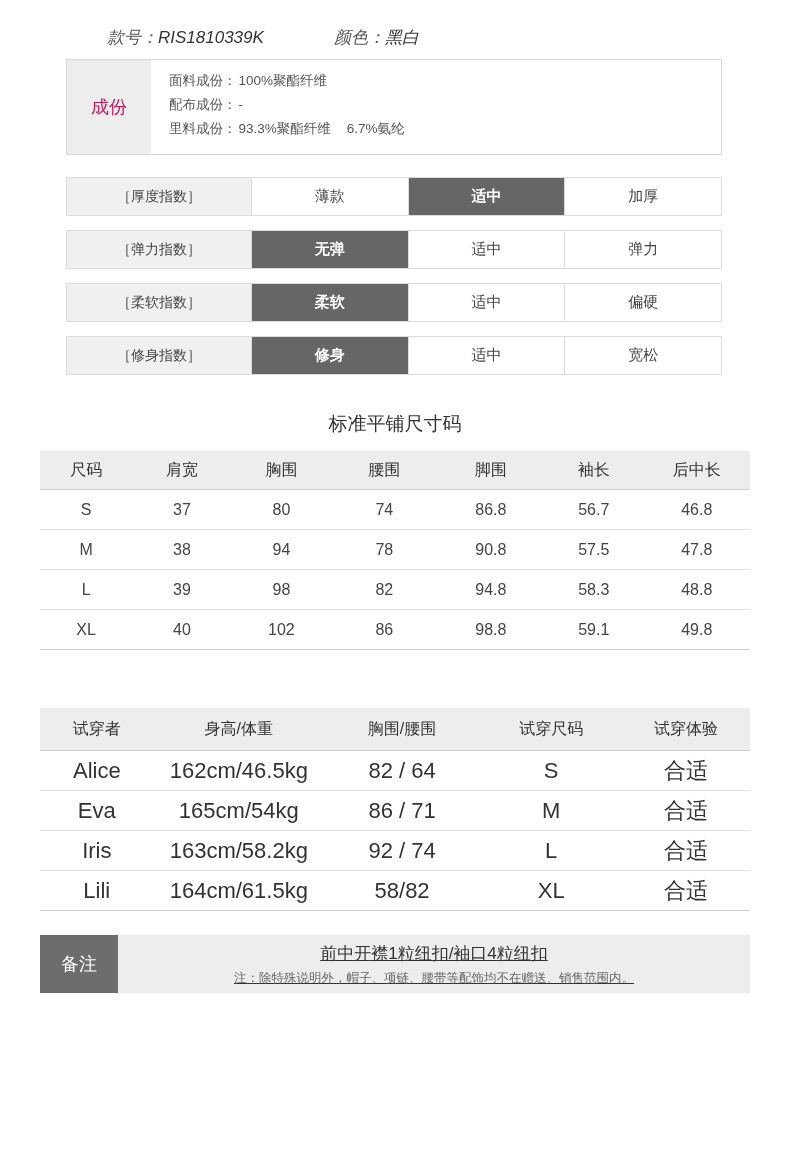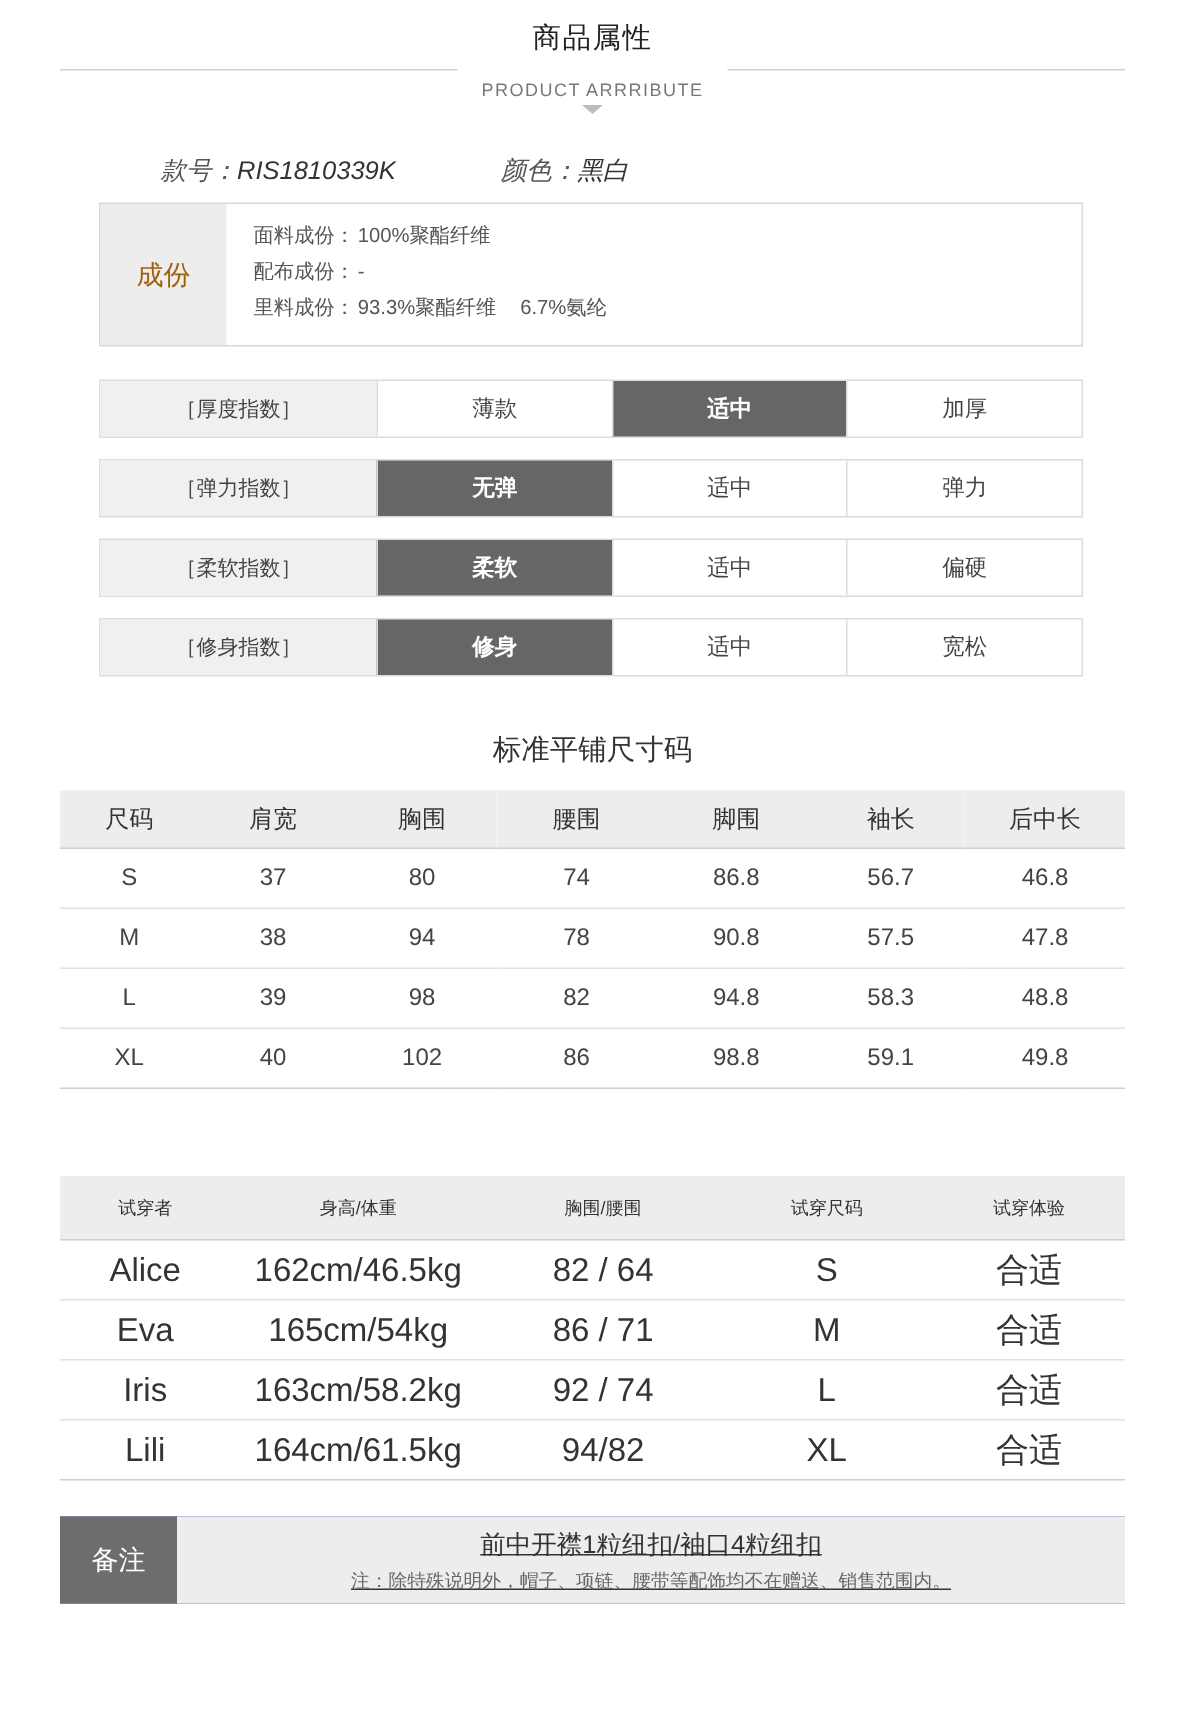--- a/index.html
+++ b/index.html
@@ -45,21 +45,21 @@
 
   
   .comp{
     margin:0 68px 0 66px;
     border:1px solid #d8d8d8;
     display:flex;
     height:94px;
   }
   .comp-key{
     width:84px;background:#ededed;display:flex;align-items:center;justify-content:center;
-    font-size:18px;color:#a16207;
+    font-size:18px;color:#be185d;
   }
   .comp-body{
     flex:1;padding:9px 0 0 18px;
   }
   .comp-row{
     font-size:13.5px;color:#555;line-height:24px;white-space:nowrap;
   }
   .comp-row .k{color:#555;}
   .comp-row .v{color:#555;margin-left:2px;}
   .gap-sp{display:inline-block;width:14px;}
@@ -93,21 +93,21 @@
   }
   .size-tbl td{
     text-align:center;font-size:16px;color:#444;height:37px;
     border-bottom:1px solid #e2e2e2;
   }
   .size-tbl tr:last-child td{border-bottom:1px solid #cfcfcf;}
 
   
   .fit-wrap{margin:58px 40px 0 40px;}
   .fit-tbl th{
-    background:#ededed;font-size:12px;color:#333;font-weight:normal;
+    background:#ededed;font-size:16px;color:#333;font-weight:normal;
     height:40px;border-bottom:1px solid #cfcfcf;
   }
   .fit-tbl td{
     text-align:center;font-size:22px;color:#333;height:37px;
     border-bottom:1px solid #e2e2e2;
   }
   .fit-tbl tr:last-child td{border-bottom:1px solid #cfcfcf;}
 
   
   .remark{
@@ -122,30 +122,20 @@
     align-items:center;justify-content:center;text-decoration:underline;
   }
   .remark-main{font-size:17px;color:#333;}
   .remark-sub{font-size:12.5px;color:#666;margin-top:5px;}
 </style>
 </head>
 <body>
 
 <div class="page">
 
-  <div class="header">
-    <div class="cn">商品属性</div>
-    <div class="rule-wrap">
-      <div class="rule"></div>
-      <div class="rule-gap"></div>
-      <div class="rule"></div>
-    </div>
-    <div class="en">PRODUCT ARRRIBUTE</div>
-    <div class="chev"></div>
-  </div>
 
   <div class="meta-line">
     <span class="lbl">款号：</span>
     <span class="val">RIS1810339K</span>
     <span class="lbl meta-color">颜色：</span>
     <span class="val">黑白</span>
   </div>
 
   <div class="comp">
     <div class="comp-key">成份</div>
@@ -274,21 +264,21 @@
         <tr>
           <td>Iris</td>
           <td>163cm/58.2kg</td>
           <td>92 / 74</td>
           <td>L</td>
           <td>合适</td>
         </tr>
         <tr>
           <td>Lili</td>
           <td>164cm/61.5kg</td>
-          <td>94/82</td>
+          <td>58/82</td>
           <td>XL</td>
           <td>合适</td>
         </tr>
       </tbody>
     </table>
   </div>
 
   <div class="remark">
     <div class="remark-key">备注</div>
     <div class="remark-body">

